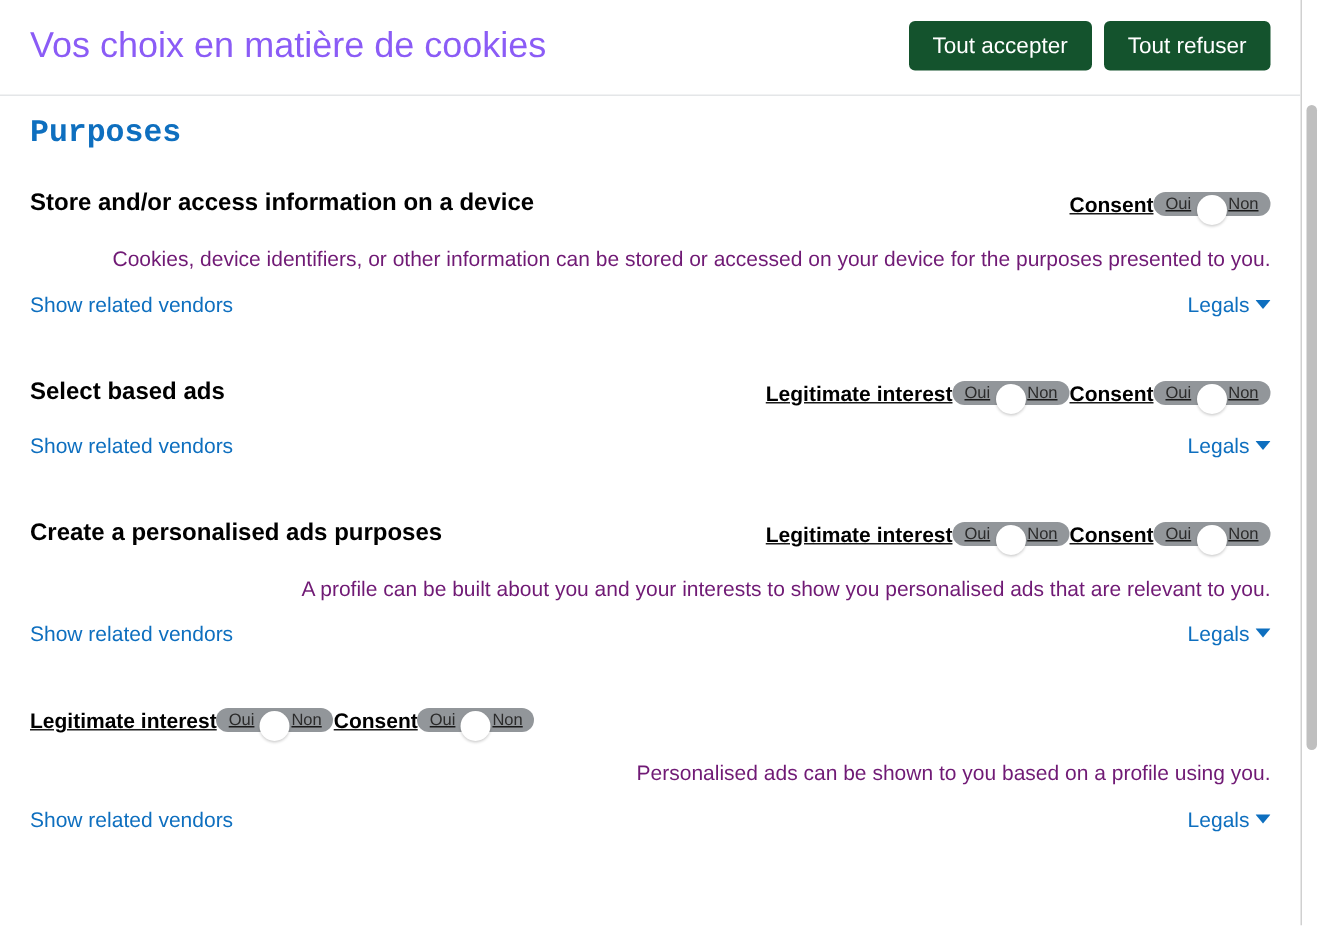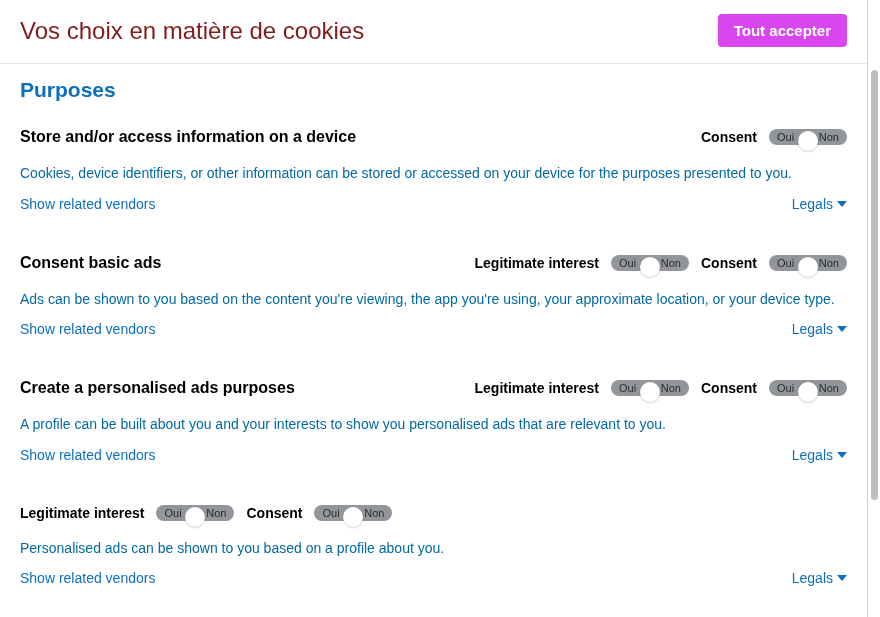--- a/index.html
+++ b/index.html
@@ -23,64 +23,65 @@
   .header {
     display: flex;
     justify-content: space-between;
     align-items: center;
     padding: 14px 20px 16px 20px;
     border-bottom: 1px solid #e4e6e8;
   }
   .header-title {
     font-size: 24px;
     font-weight: 400;
-    color: #7f1d1d;
+    color: #8b5cf6;
   }
   .header-buttons {
     display: flex;
     gap: 8px;
   }
   .btn {
-    background: #d946ef;
+    background: #14532d;
     color: #fff;
     border: none;
     font-size: 15px;
-    font-weight: 700;
+    font-weight: 400;
     padding: 8px 16px;
     border-radius: 4px;
     cursor: pointer;
   }
   .content {
     flex: 1;
     overflow-y: auto;
     padding: 14px 20px 30px 20px;
   }
   .section-title {
     color: #0e6fbf;
     font-size: 21px;
     font-weight: 600;
     margin-bottom: 26px;
+    font-family: Liberation Mono, monospace;
   }
   .purpose {
     margin-bottom: 42px;
   }
   .purpose-header {
     display: flex;
     justify-content: space-between;
     margin-bottom: 18px;
   }
   .purpose-title {
     font-size: 16px;
     font-weight: 700;
     color: #000;
   }
   .toggles-row {
     display: flex;
     align-items: center;
-    gap: 12px;
+    text-decoration: underline;
   }
   .toggle-label {
     font-size: 14px;
     font-weight: 700;
     color: #000;
   }
   .toggle {
     width: 78px;
     height: 16px;
     background: #92969a;
@@ -103,23 +104,24 @@
     height: 20px;
     background: #fff;
     border-radius: 50%;
     top: 2px;
     left: 50%;
     transform: translateX(-50%);
     box-shadow: 0 1px 2px rgba(0,0,0,0.2);
   }
   .purpose-desc {
     font-size: 14px;
-    color: #0369a1;
+    color: #701a75;
     line-height: 1.4;
     margin-bottom: 12px;
+    text-align: right;
   }
   .purpose-footer {
     display: flex;
     justify-content: space-between;
     align-items: center;
     gap: 41px;
   }
   .link {
     color: #0e6fbf;
     font-size: 14px;
@@ -145,20 +147,21 @@
   }
 </style>
 </head>
 <body>
 
 <div class="modal">
   <div class="header">
     <div class="header-title">Vos choix en matière de cookies</div>
     <div class="header-buttons">
       <button class="btn">Tout accepter</button>
+      <button class="btn">Tout refuser</button>
     </div>
   </div>
 
   <div class="content">
     <div class="section-title">Purposes</div>
 
     <div class="purpose">
       <div class="purpose-header">
         <div class="purpose-title">Store and/or access information on a device</div>
         <div class="toggles-row">
@@ -177,37 +180,36 @@
           <span>Legals</span>
           <svg class="chevron" viewBox="0 0 10 10">
               <path d="M0 2 L5 8 L10 2 Z"></path>
             </svg>
         </a>
       </div>
     </div>
 
     <div class="purpose">
       <div class="purpose-header">
-        <div class="purpose-title">Consent basic ads</div>
+        <div class="purpose-title">Select based ads</div>
         <div class="toggles-row">
           <span class="toggle-label">Legitimate interest</span>
           <div class="toggle">
             <span class="toggle-text">Oui</span>
             <span class="toggle-knob"></span>
             <span class="toggle-text">Non</span>
           </div>
           <span class="toggle-label">Consent</span>
           <div class="toggle">
             <span class="toggle-text">Oui</span>
             <span class="toggle-knob"></span>
             <span class="toggle-text">Non</span>
           </div>
         </div>
       </div>
-      <div class="purpose-desc">Ads can be shown to you based on the content you're viewing, the app you're using, your approximate location, or your device type.</div>
       <div class="purpose-footer">
         <a class="link">Show related vendors</a>
         <a class="link">
           <span>Legals</span>
           <svg class="chevron" viewBox="0 0 10 10">
               <path d="M0 2 L5 8 L10 2 Z"></path>
             </svg>
         </a>
       </div>
     </div>
@@ -252,21 +254,21 @@
             <span class="toggle-text">Non</span>
           </div>
           <span class="toggle-label">Consent</span>
           <div class="toggle">
             <span class="toggle-text">Oui</span>
             <span class="toggle-knob"></span>
             <span class="toggle-text">Non</span>
           </div>
         </div>
       </div>
-      <div class="purpose-desc">Personalised ads can be shown to you based on a profile about you.</div>
+      <div class="purpose-desc">Personalised ads can be shown to you based on a profile using you.</div>
       <div class="purpose-footer">
         <a class="link">Show related vendors</a>
         <a class="link">
           <span>Legals</span>
           <svg class="chevron" viewBox="0 0 10 10">
               <path d="M0 2 L5 8 L10 2 Z"></path>
             </svg>
         </a>
       </div>
     </div>

